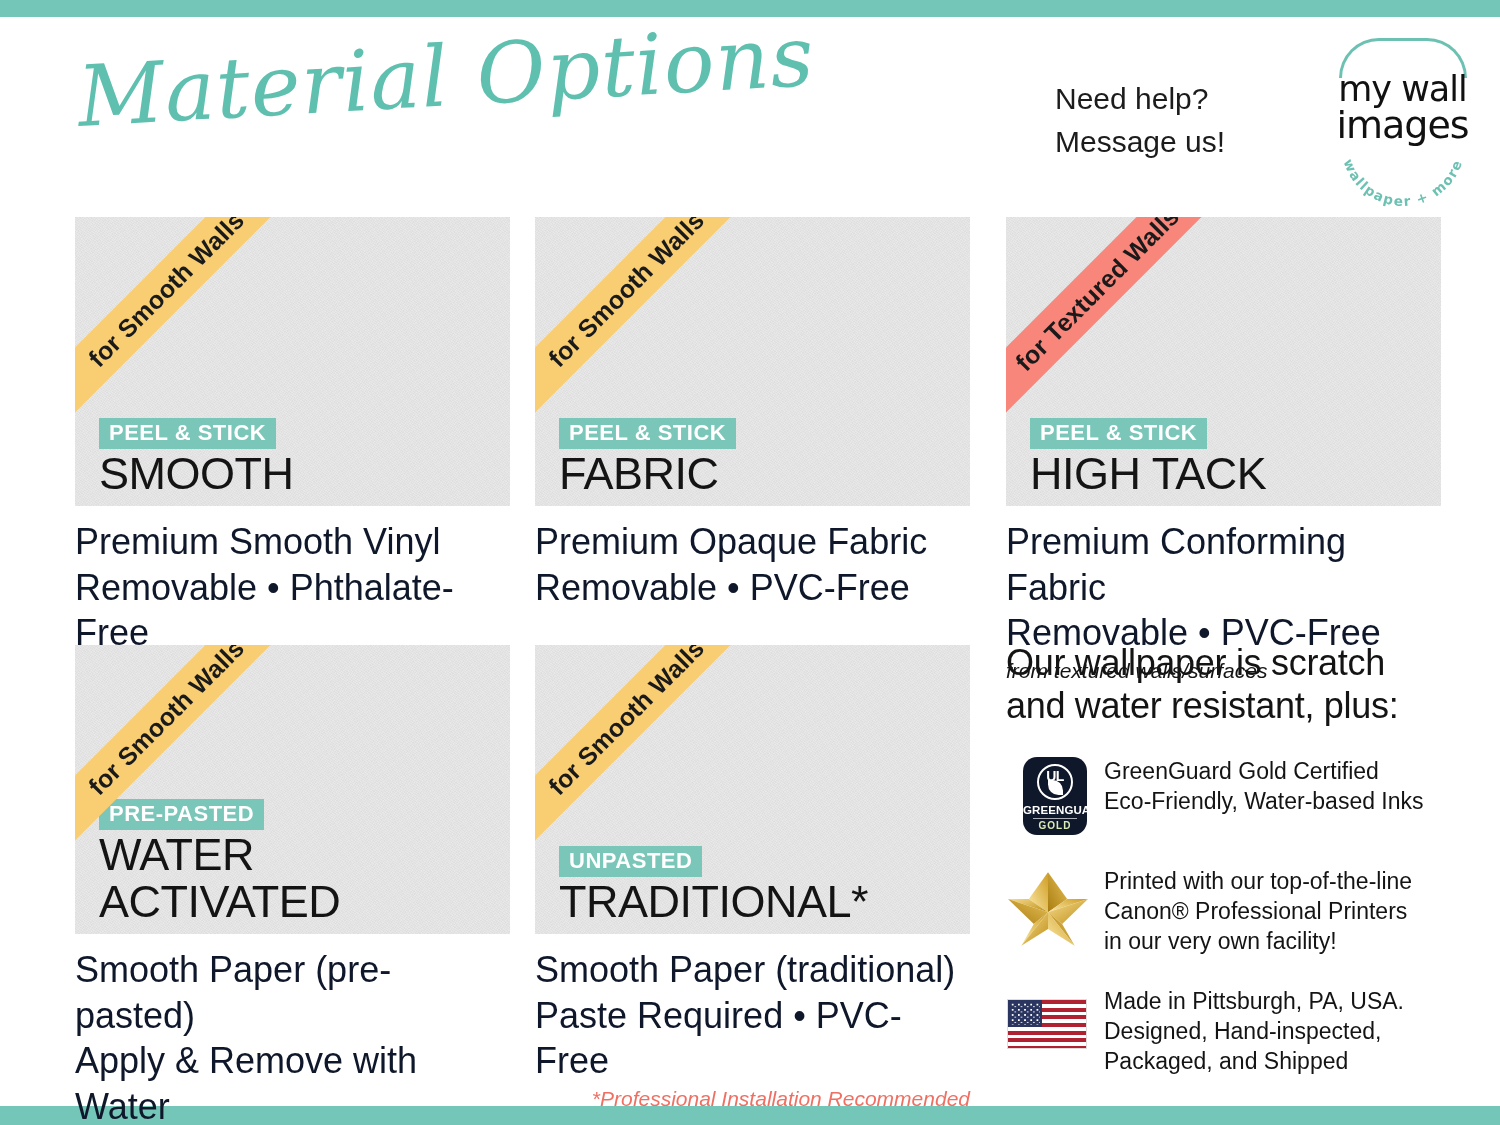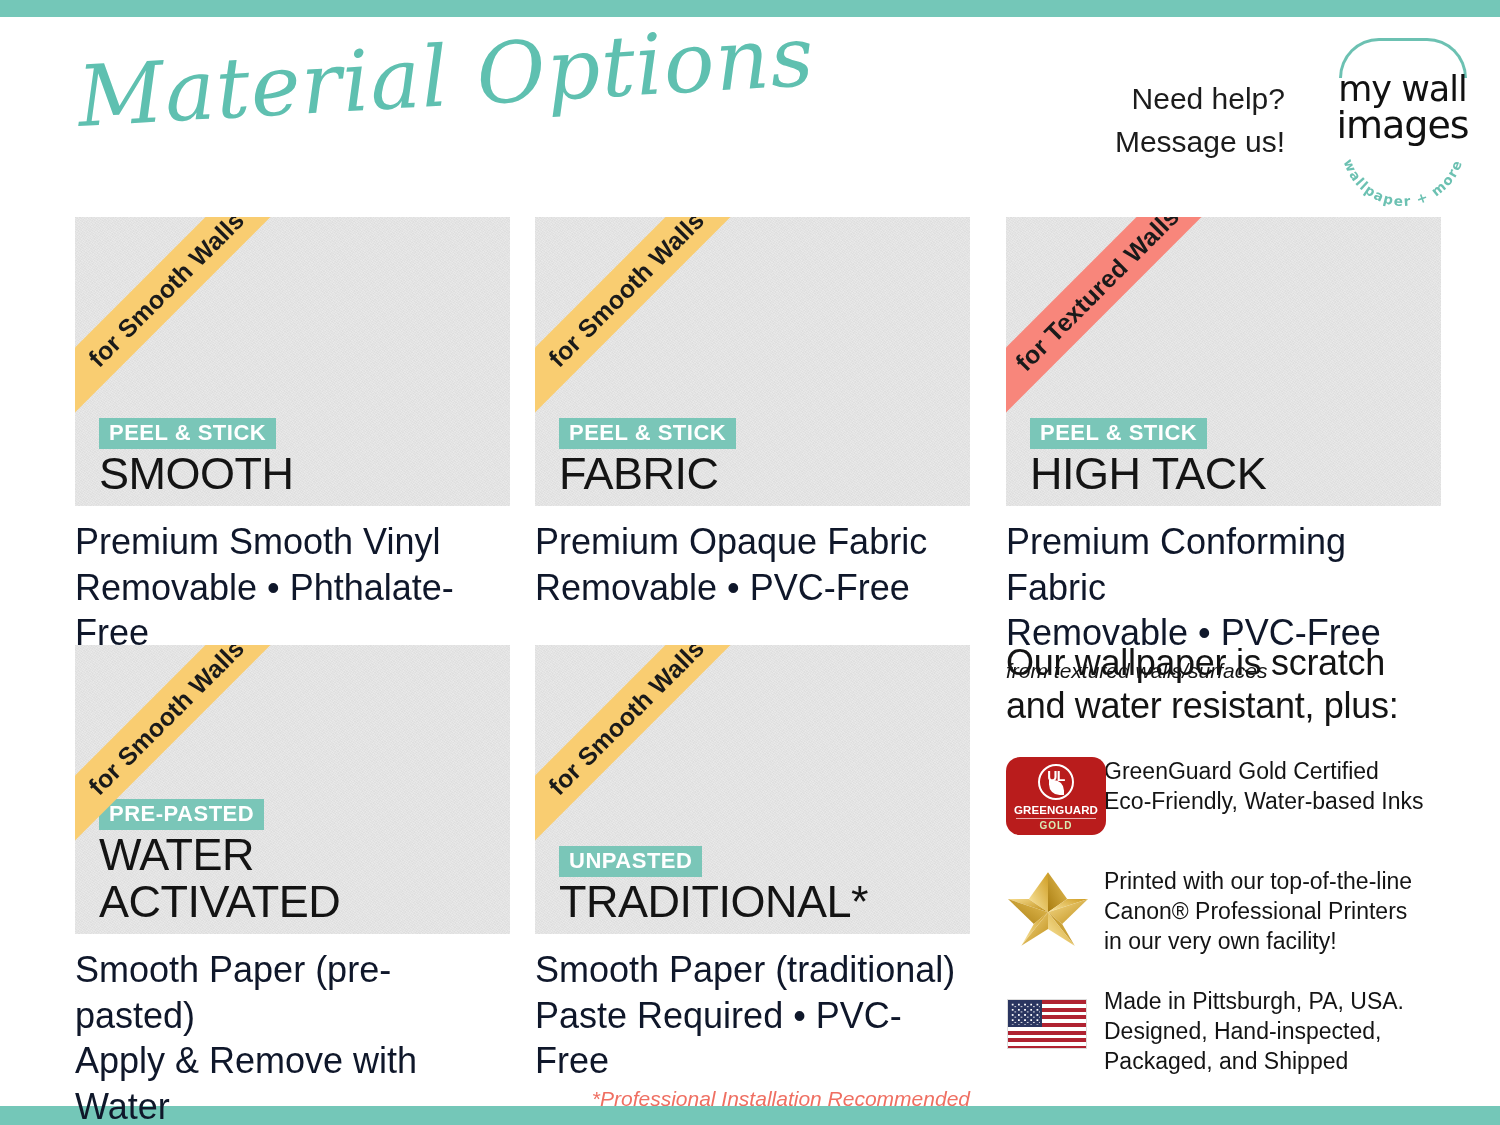--- a/index.html
+++ b/index.html
@@ -43,21 +43,21 @@
     transform: rotate(-3.2deg);
     transform-origin: left center;
     white-space: nowrap;
   }
 
   .need-help {
     position: absolute;
     left: 1055px;
     top: 78px;
     width: 230px;
-    text-align: right;
+    text-align: left;
     font-size: 30px;
     line-height: 1.42;
     color: #1c1c1c;
     font-weight: 400;
   }
 
   
   .logo {
     position: absolute;
     left: 1325px;
@@ -259,25 +259,25 @@
     font-size: 23px;
     line-height: 1.3;
     color: #141414;
     white-space: pre-line;
     padding-top: 2px;
   }
 
   
   .gg {
     position: absolute;
-    left: 0;
+    left: 17px;
     top: 2px;
-    width: 100px;
+    width: 64px;
     height: 78px;
-    background: #b91c1c;
+    background: #0f172a;
     border-radius: 14px;
     overflow: hidden;
   }
   .gg-circle {
     position: absolute;
     left: 50%;
     top: 7px;
     transform: translateX(-50%);
     width: 36px;
     height: 36px;

